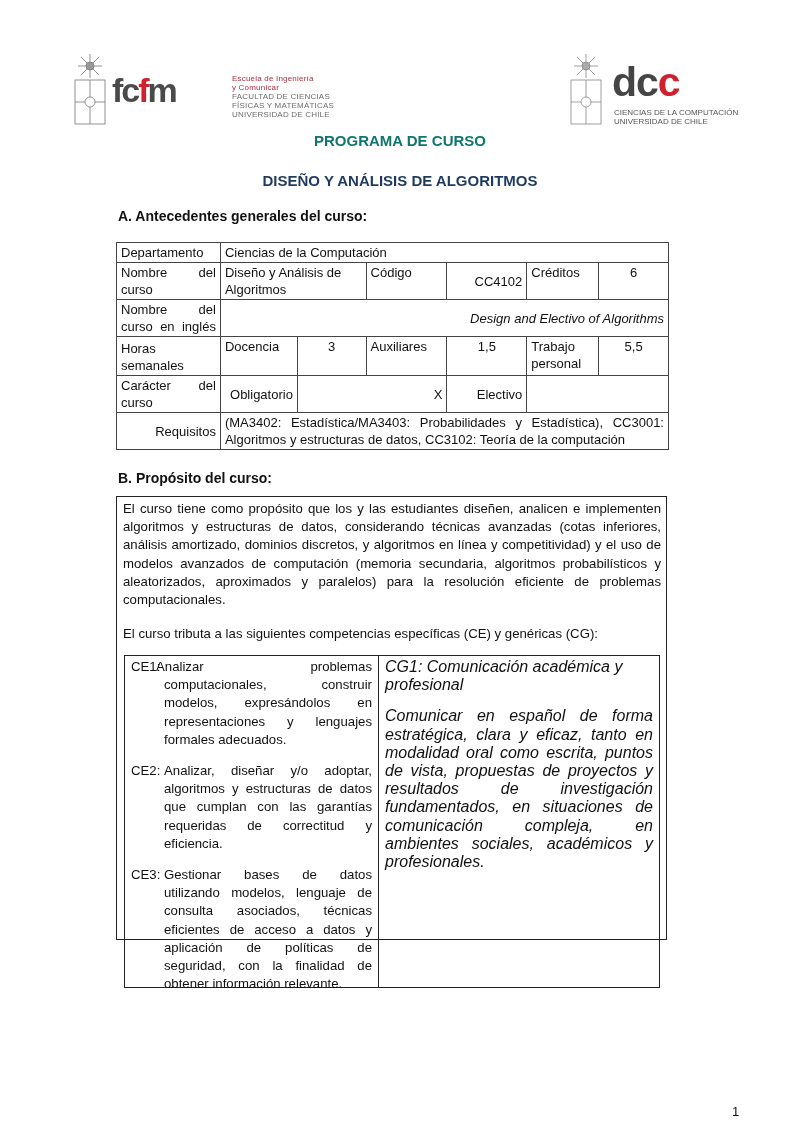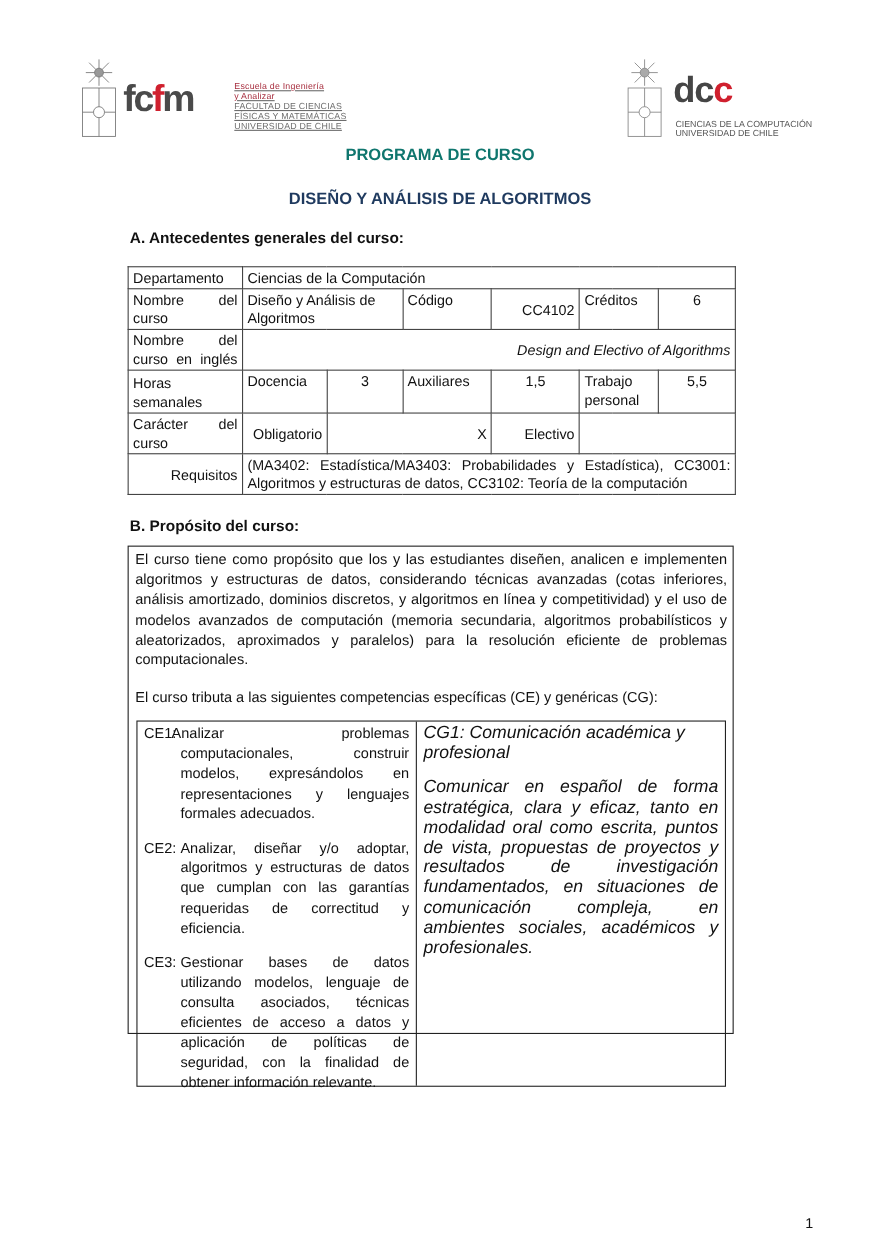--- a/index.html
+++ b/index.html
@@ -5,24 +5,24 @@
   html, body { margin:0; padding:0; background:#fff; }
   body { width:800px; height:1130px; position:relative; overflow:hidden;
          font-family:"Liberation Sans", "DejaVu Sans", sans-serif; color:#111; }
   .abs { position:absolute; }
 
   
   .logo-left { left:72px; top:52px; width:270px; height:80px; }
   .crest { position:absolute; left:0; top:0; width:36px; height:76px; }
   .fcfm-word { position:absolute; left:40px; top:8px; font-size:34px; font-weight:bold; color:#4a4a4a; letter-spacing:-2px; line-height:60px; }
   .fcfm-word .red { color:#d0202e; }
-  .fcfm-sub { position:absolute; left:141px; top:22px; font-size:8px; line-height:9px; color:#6d6d6d; letter-spacing:0.2px;text-decoration:underline; }
+  .fcfm-sub { position:absolute; left:160px; top:22px; font-size:8px; line-height:9px; color:#6d6d6d; letter-spacing:0.2px; }
   .fcfm-sub .r { color:#a83040; }
   .logo-right { left:568px; top:50px; width:190px; height:80px; }
-  .dcc-word { position:absolute; left:44px; top:4px; font-size:33px; font-weight:bold; color:#454545; letter-spacing:-1px; line-height:56px; }
+  .dcc-word { position:absolute; left:44px; top:4px; font-size:41px; font-weight:bold; color:#454545; letter-spacing:-1px; line-height:56px; }
   .dcc-word .red { color:#d0202e; }
   .dcc-sub { position:absolute; left:46px; top:58px; font-size:8px; line-height:9px; color:#555; }
 
   
   .title1 { left:0; width:800px; top:132px; text-align:center; font-weight:bold; font-size:15px; color:#0f766e; }
   .title2 { left:0; width:800px; top:172px; text-align:center; font-weight:bold; font-size:15px; color:#1f3a5f; }
   .section { font-weight:bold; font-size:14px; left:118px; }
 
   
   table.info { position:absolute; left:116px; top:242px; width:553px; border-collapse:collapse; font-size:13px; }
@@ -59,21 +59,21 @@
       <circle cx="18" cy="14" r="4" fill="#999"></circle>
       <rect x="3" y="28" width="30" height="44"></rect>
       <line x1="18" y1="28" x2="18" y2="72"></line>
         <line x1="3" y1="50" x2="33" y2="50"></line>
       <circle cx="18" cy="50" r="5" fill="#fff"></circle>
     </g>
   </svg>
   <div class="fcfm-word"><span>fc</span><span class="red">f</span><span>m</span></div>
   <div class="fcfm-sub">
     <div class="r">Escuela de Ingeniería</div>
-    <div class="r">y Analizar</div>
+    <div class="r">y Comunicar</div>
     <div>FACULTAD DE CIENCIAS</div>
     <div>FÍSICAS Y MATEMÁTICAS</div>
     <div>UNIVERSIDAD DE CHILE</div>
   </div>
 </div>
 
 <div class="abs logo-right">
   <svg class="crest" viewBox="0 0 36 76" style="width:36px;height:76px;position:absolute;left:0;top:2px;">
     <g stroke="#888" stroke-width="0.8" fill="none">
       <line x1="18" y1="2" x2="18" y2="26"></line>

